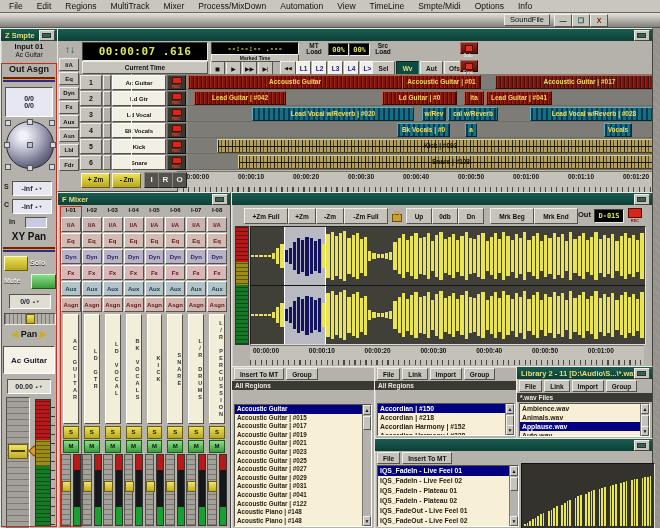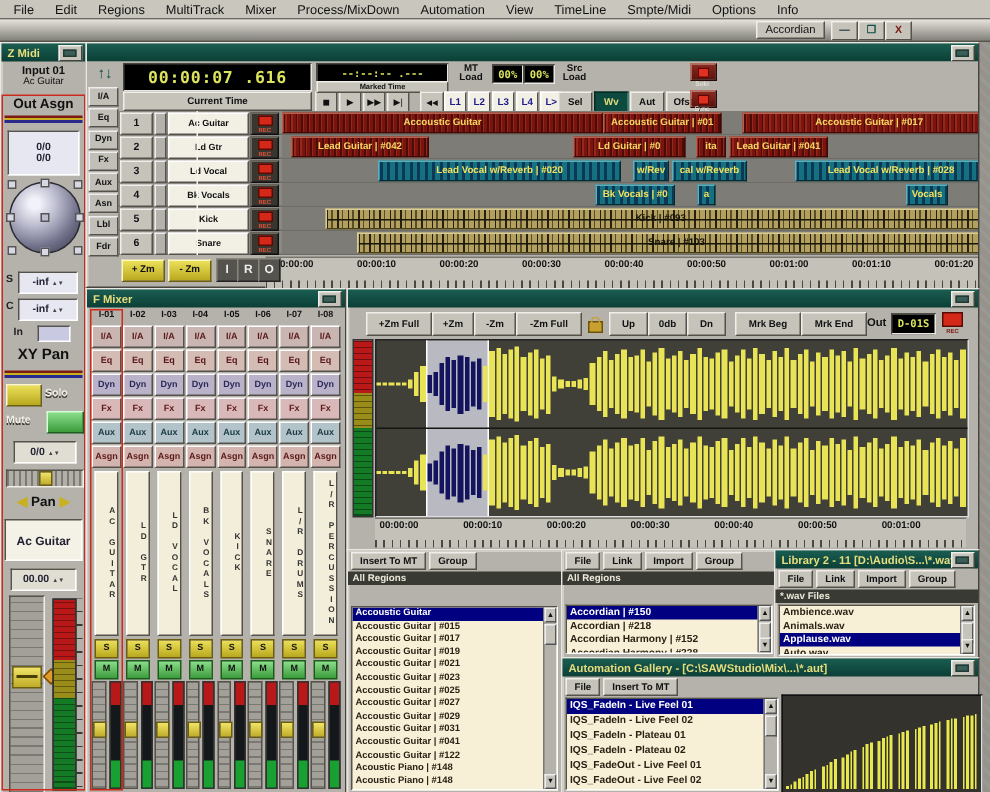--- a/index.html
+++ b/index.html
@@ -138,29 +138,29 @@
       <span class="menu-item">Mixer</span>
       <span class="menu-item">Process/MixDown</span>
       <span class="menu-item">Automation</span>
       <span class="menu-item">View</span>
       <span class="menu-item">TimeLine</span>
       <span class="menu-item">Smpte/Midi</span>
       <span class="menu-item">Options</span>
       <span class="menu-item">Info</span>
     </div>
   <div id="topstrip">
-    <div id="appname" class="raised">Accordian</div>
+    <div id="appname" class="raised">SoundFile</div>
     <div class="winctl raised" style="right:88px">—</div>
     <div class="winctl raised" style="right:70px;color:#0d4f45">❐</div>
     <div class="winctl raised" style="right:52px;color:#7a1a10">X</div>
   </div>
 
   <div id="zmixer" class="window">
     <div class="tbar">
-        <span>Z Midi</span>
+        <span>Z Smpte</span>
         <span class="tbtn"></span>
       </div>
     <div class="zc ztext" style="top:13px;font-size:7.5px">Input 01</div>
     <div class="zc" style="top:22px;font-size:6.5px">Ac Guitar</div>
     <div class="zc ztext" style="top:35px;font-size:9px">Out Asgn</div>
     <div class="rainbow" style="top:48px"></div>
     <div class="zbox" style="left:4px;top:58px;width:46px;height:28px;flex-direction:column">
       <span>0/0</span>
       <span>0/0</span>
     </div>
@@ -885,21 +885,20 @@
       <div class="vsb">
           <div class="ar">▲</div>
           <div class="th"></div>
           <div class="ar sp">▼</div>
         </div>
     </div>
   </div>
 
   <div id="ag" class="window" style="left:374px;top:438px;width:277px;height:90px">
     <div class="tbar">
-        <span>Automation Gallery  - [C:\SAWStudio\Mix\...\*.aut]</span>
         <span class="tbtn"></span>
       </div>
     <div class="lw-btns" id="ag-btns">
         <div class="win-btn">File</div>
         <div class="win-btn">Insert To MT</div>
       </div>
     <div class="listbox" style="top:26px;right:auto;width:140px">
       <div id="ag-list" style="position:absolute;inset:0 8px 0 0;overflow:hidden">
           <div class="list-item selected" style="font-size: 6.8px; height: 10px; line-height: 10px;">IQS_FadeIn - Live Feel 01</div>
           <div class="list-item" style="font-size: 6.8px; height: 10px; line-height: 10px;">IQS_FadeIn - Live Feel 02</div>

